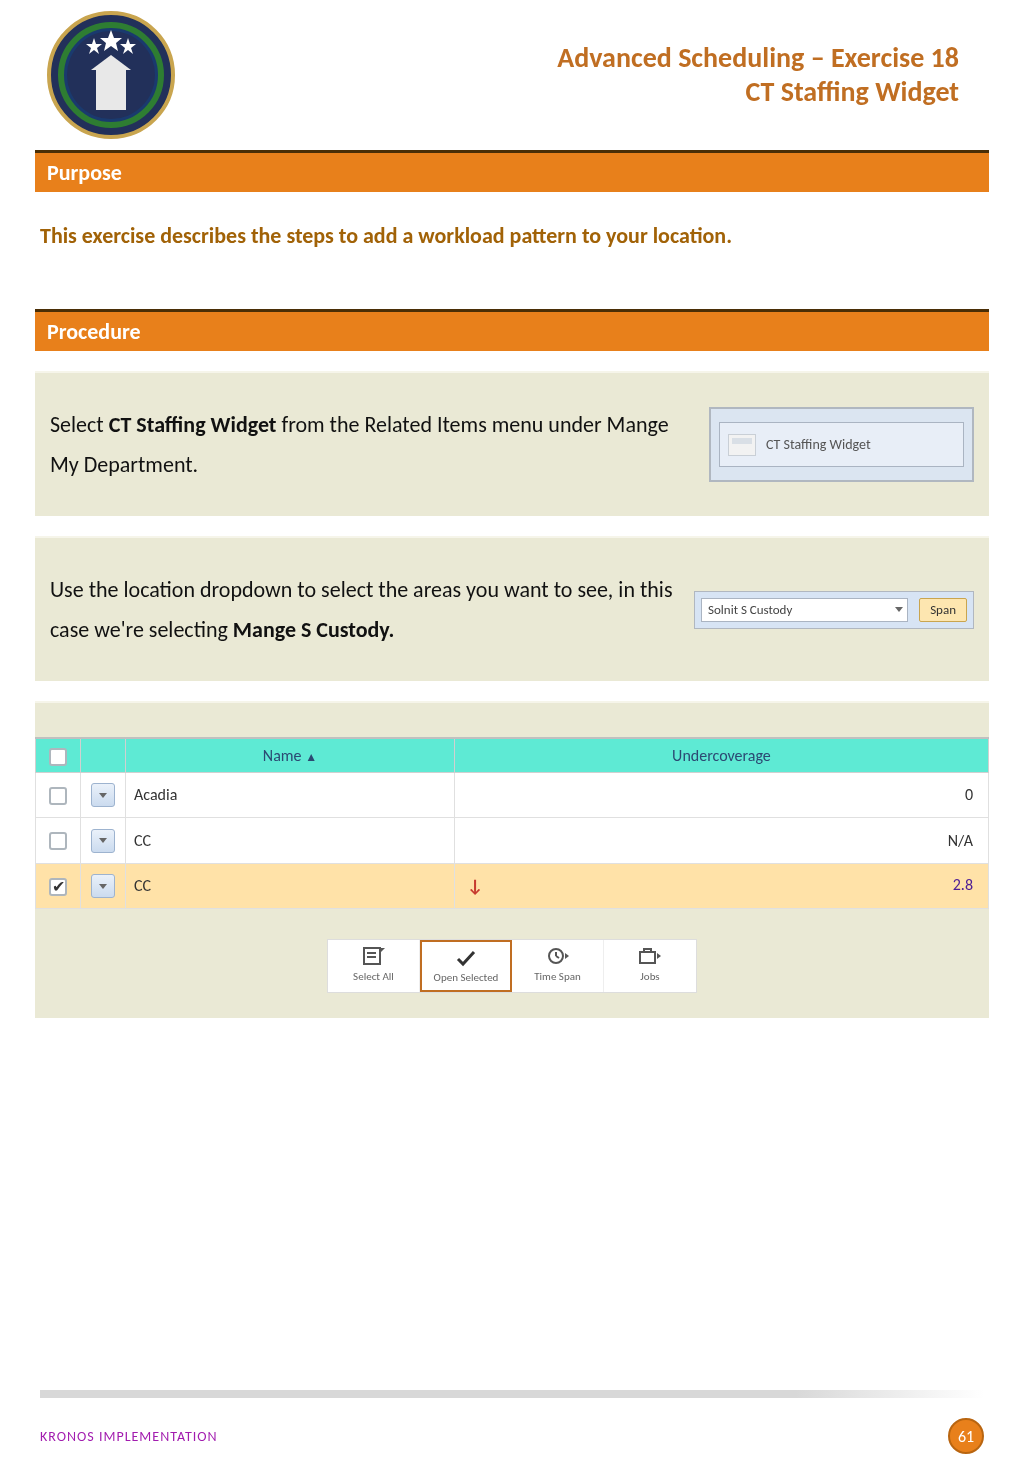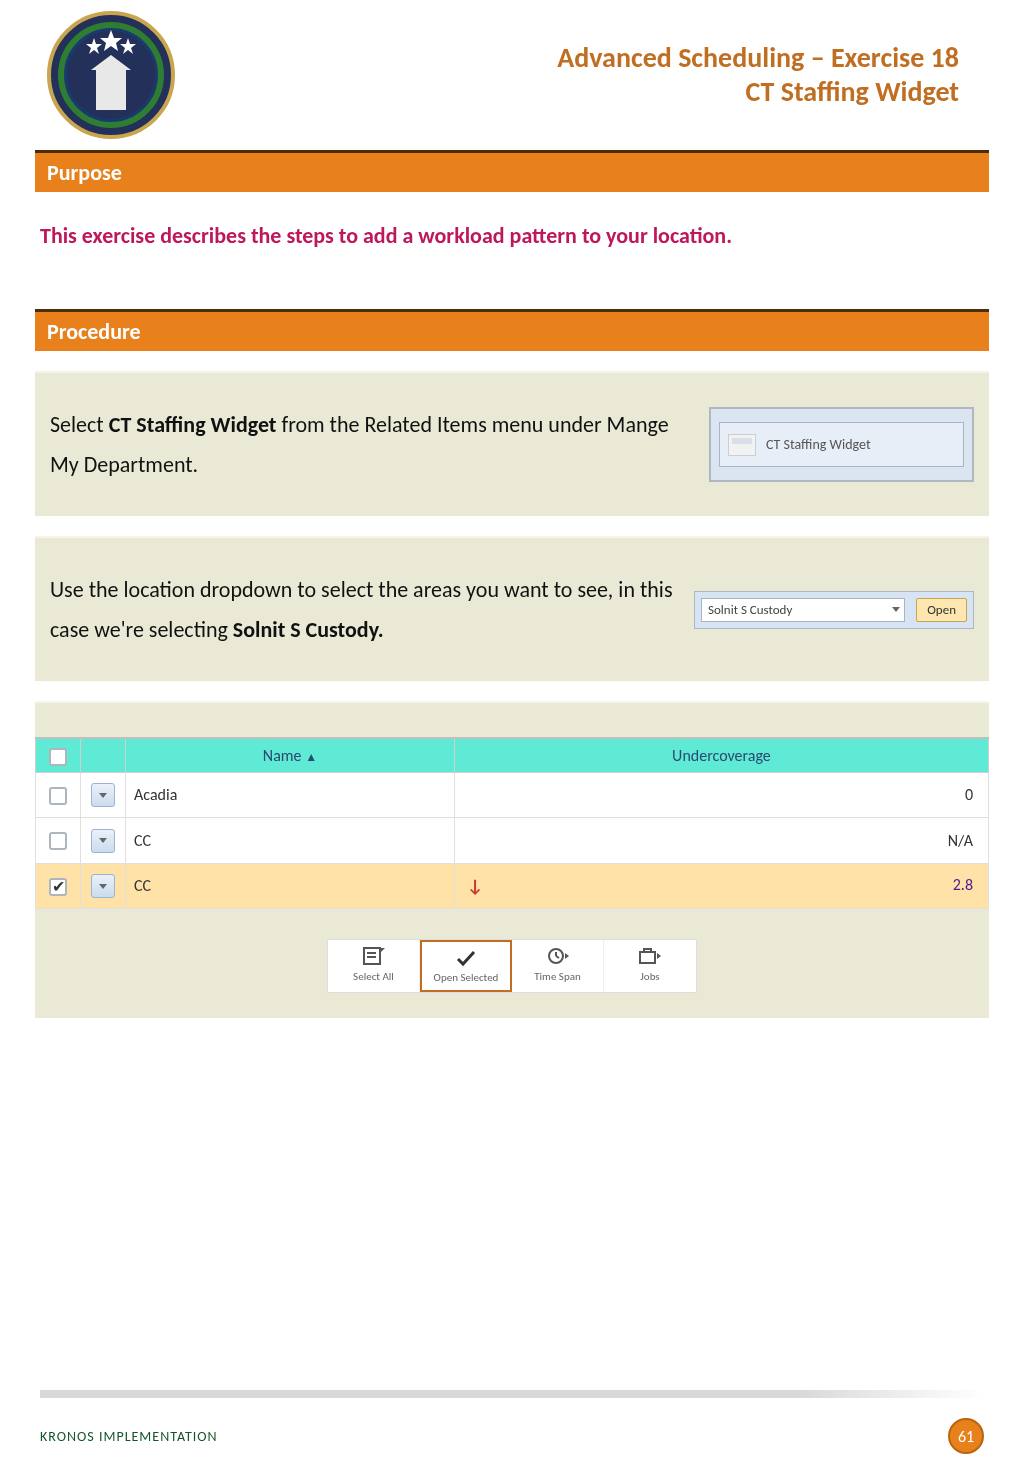--- a/index.html
+++ b/index.html
@@ -38,21 +38,21 @@
   .section-bar {
     background: #e8801b;
     border-top: 3px solid #4a2e06;
     color: #fff;
     font-weight: bold;
     font-size: 22px;
     padding: 6px 0 6px 12px;
     margin: 0 35px;
   }
   .intro-text {
-    color: #be185d;
+    color: #a16207;
     font-weight: bold;
     font-size: 22px;
     padding: 30px 40px 60px 40px;
   }
   .step-row {
     display: flex;
     background: #eae9d5;
     margin: 0 35px 20px 35px;
     border-top: 2px solid #f6f5ea;
     padding: 32px 15px;
@@ -268,21 +268,21 @@
     margin-bottom: 20px;
   }
   .footer-row {
     display: flex;
     justify-content: space-between;
     align-items: center;
   }
   .footer-text {
     font-size: 14px;
     letter-spacing: 1px;
-    color: #14532d;
+    color: #a21caf;
   }
   .page-badge {
     width: 36px; height: 36px;
     border-radius: 50%;
     background: #e8801b;
     border: 2px solid #b96510;
     color: #fff;
     display: flex;
     align-items: center; justify-content: center;
     font-size: 16px;
@@ -328,30 +328,30 @@
       <div class="ct-widget-inner">
         <span class="ct-tile"></span>
         <span>CT Staffing Widget</span>
       </div>
     </div>
   </div>
 </div>
 
 <div class="step-row">
   <div class="step-text">
-    <span>Use the location dropdown to select the areas you want to see, in this case we're selecting </span><b>Solnit S Custody.</b>
+    <span>Use the location dropdown to select the areas you want to see, in this case we're selecting </span><b>Mange S Custody.</b>
   </div>
   <div class="step-img">
     <div class="loc-bar">
       <div class="loc-select">
         <span>Solnit S Custody</span>
         <span class="caret-down"></span>
       </div>
       <div class="edit-btn">
-        <span>Open</span>
+        <span>Span</span>
       </div>
     </div>
   </div>
 </div>
 
 <div class="step3">
 
   <table class="tbl">
     <thead>
       <tr>

